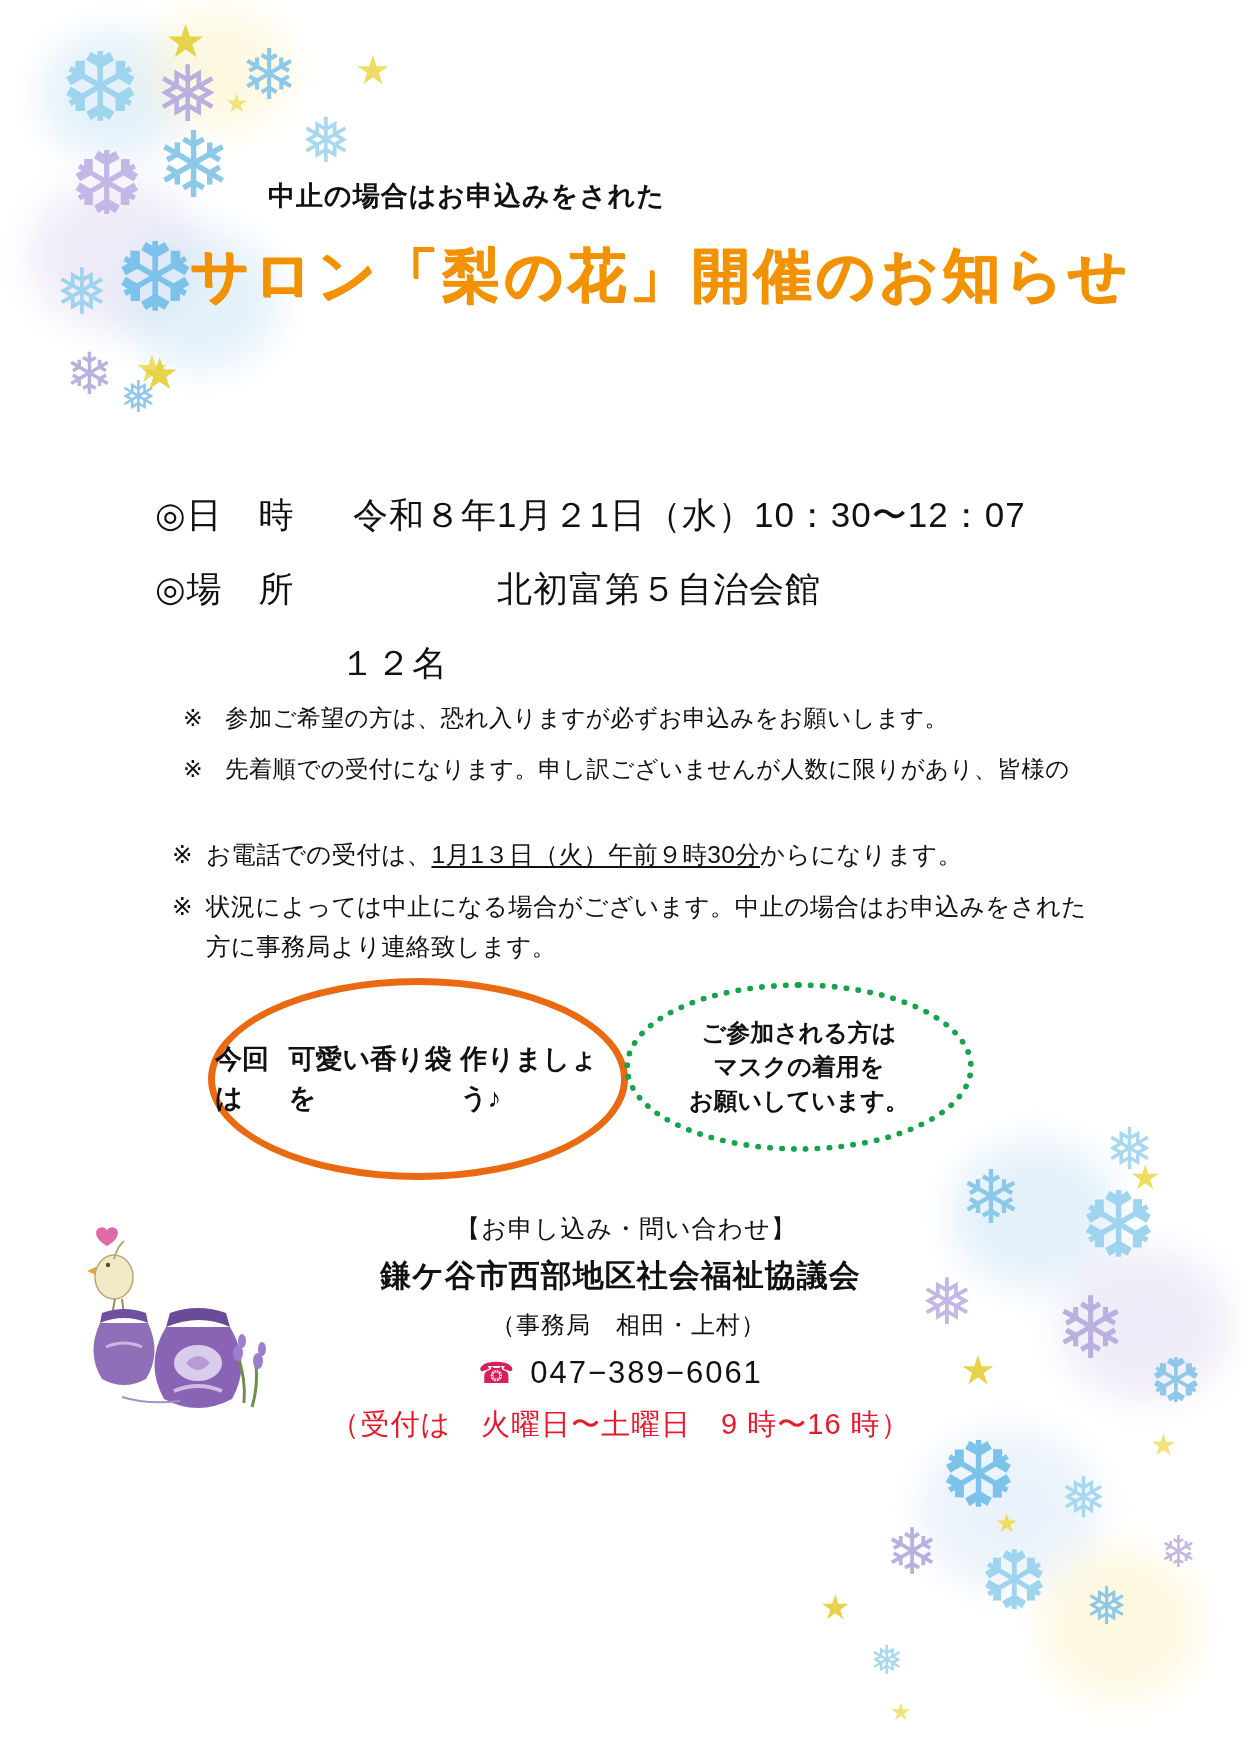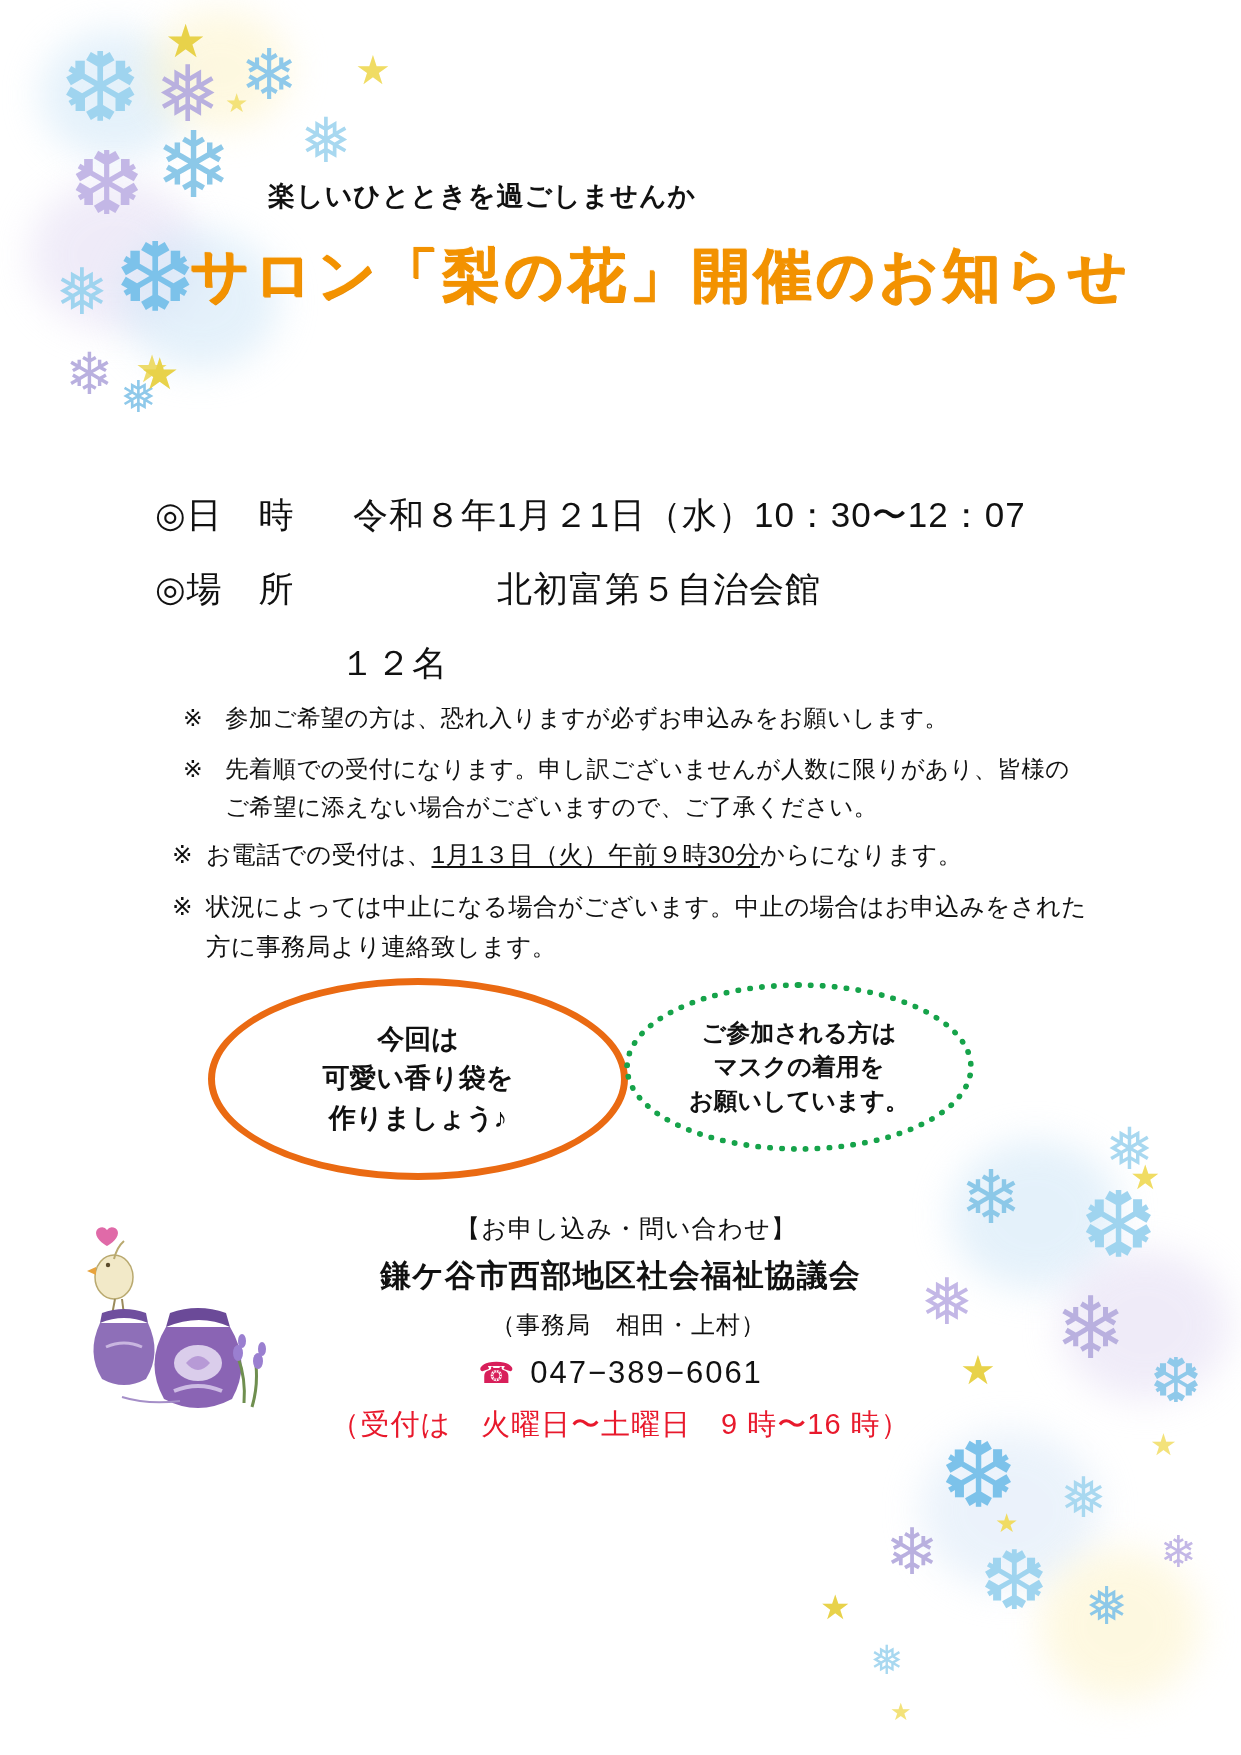--- a/index.html
+++ b/index.html
@@ -135,21 +135,21 @@
     width: 420px;
     height: 202px;
     border: 7px solid #ea6a12;
     border-radius: 50%;
     box-sizing: border-box;
   }
   .ellipse-orange .txt {
     position: absolute;
     inset: 0;
     display: flex;
-    flex-direction: column;
+    flex-direction: row;
     justify-content: center;
     align-items: center;
     font-size: 27px;
     font-weight: bold;
     line-height: 1.45;
     color: #111;
   }
 
   .ellipse-green {
     position: absolute;
@@ -258,21 +258,21 @@
     <div class="flake" style="left:40px;top:540px;font-size:40px;color:#a8d8f0;">❅</div>
 
     <div class="star" style="left:300px;top:60px;font-size:34px;color:#f0dc63;">★</div>
     <div class="star" style="left:130px;top:250px;font-size:40px;color:#e8d24a;">★</div>
     <div class="star" style="left:320px;top:330px;font-size:30px;color:#f3e27a;">★</div>
     <div class="star" style="left:165px;top:410px;font-size:26px;color:#f0dc63;">★</div>
     <div class="star" style="left:-10px;top:490px;font-size:34px;color:#e8d24a;">★</div>
     <div class="star" style="left:60px;top:600px;font-size:24px;color:#f3e27a;">★</div>
   </div>
 
-  <div class="addressee">楽しいひとときを過ごしませんか</div>
+  <div class="addressee">中止の場合はお申込みをされた</div>
   <div class="headline">サロン「梨の花」開催のお知らせ</div>
 
 
   <div class="rows">
     <div class="row row-1">
       <span class="lbl">◎日　時</span>
       <span class="val">令和８年1月２1日（水）10：30〜12：07</span>
     </div>
     <div class="row row-2">
       <span class="lbl">◎場　所</span>
@@ -287,21 +287,20 @@
     <div class="note">
       <span class="mark">※</span>
       <span class="body">参加ご希望の方は、恐れ入りますが必ずお申込みをお願いします。</span>
     </div>
     <div class="note" style="margin-bottom:2px;">
       <span class="mark">※</span>
       <span class="body">先着順での受付になります。申し訳ございませんが人数に限りがあり、皆様の</span>
     </div>
     <div class="note">
       <span class="mark"></span>
-      <span class="body">ご希望に添えない場合がございますので、ご了承ください。</span>
     </div>
   </div>
 
   <div class="notes2">
     <div class="note">
       <span class="mark">※</span>
       <span class="body">
         <span>お電話での受付は、</span><u>1月1３日（火）午前９時30分</u><span>からになります。</span>
       </span>
     </div>

